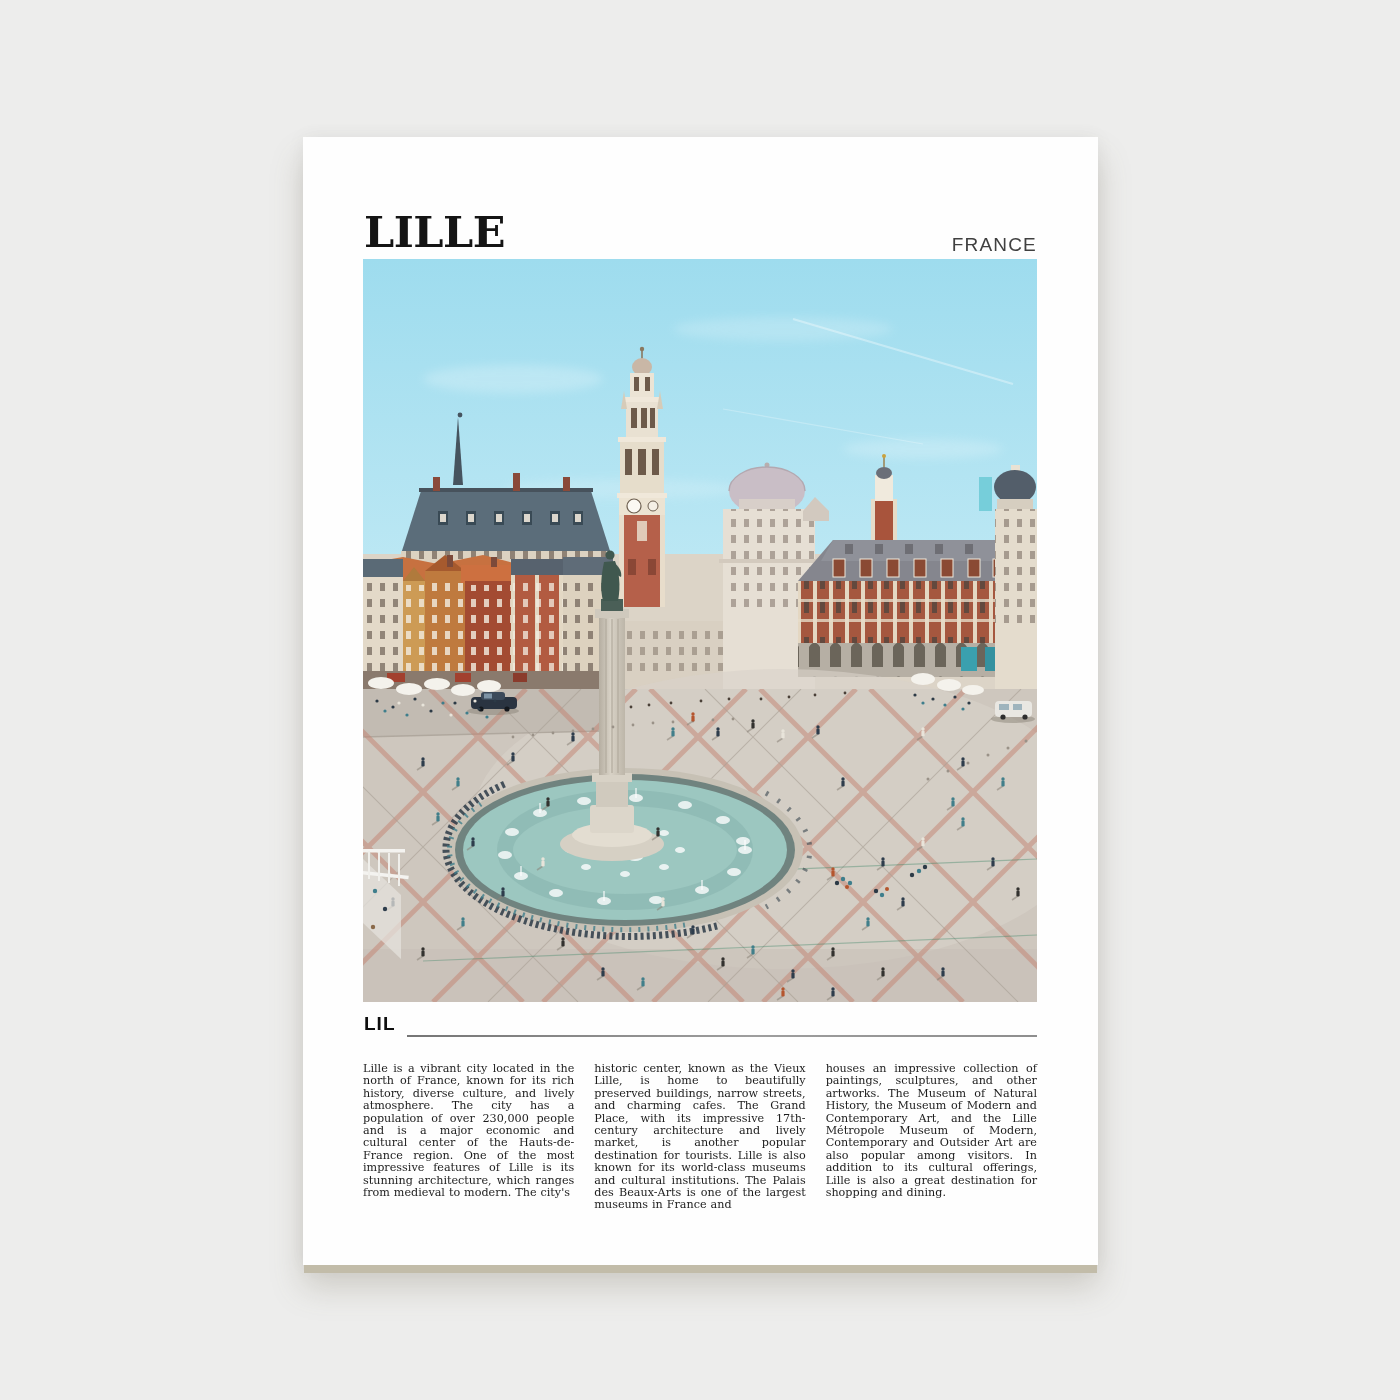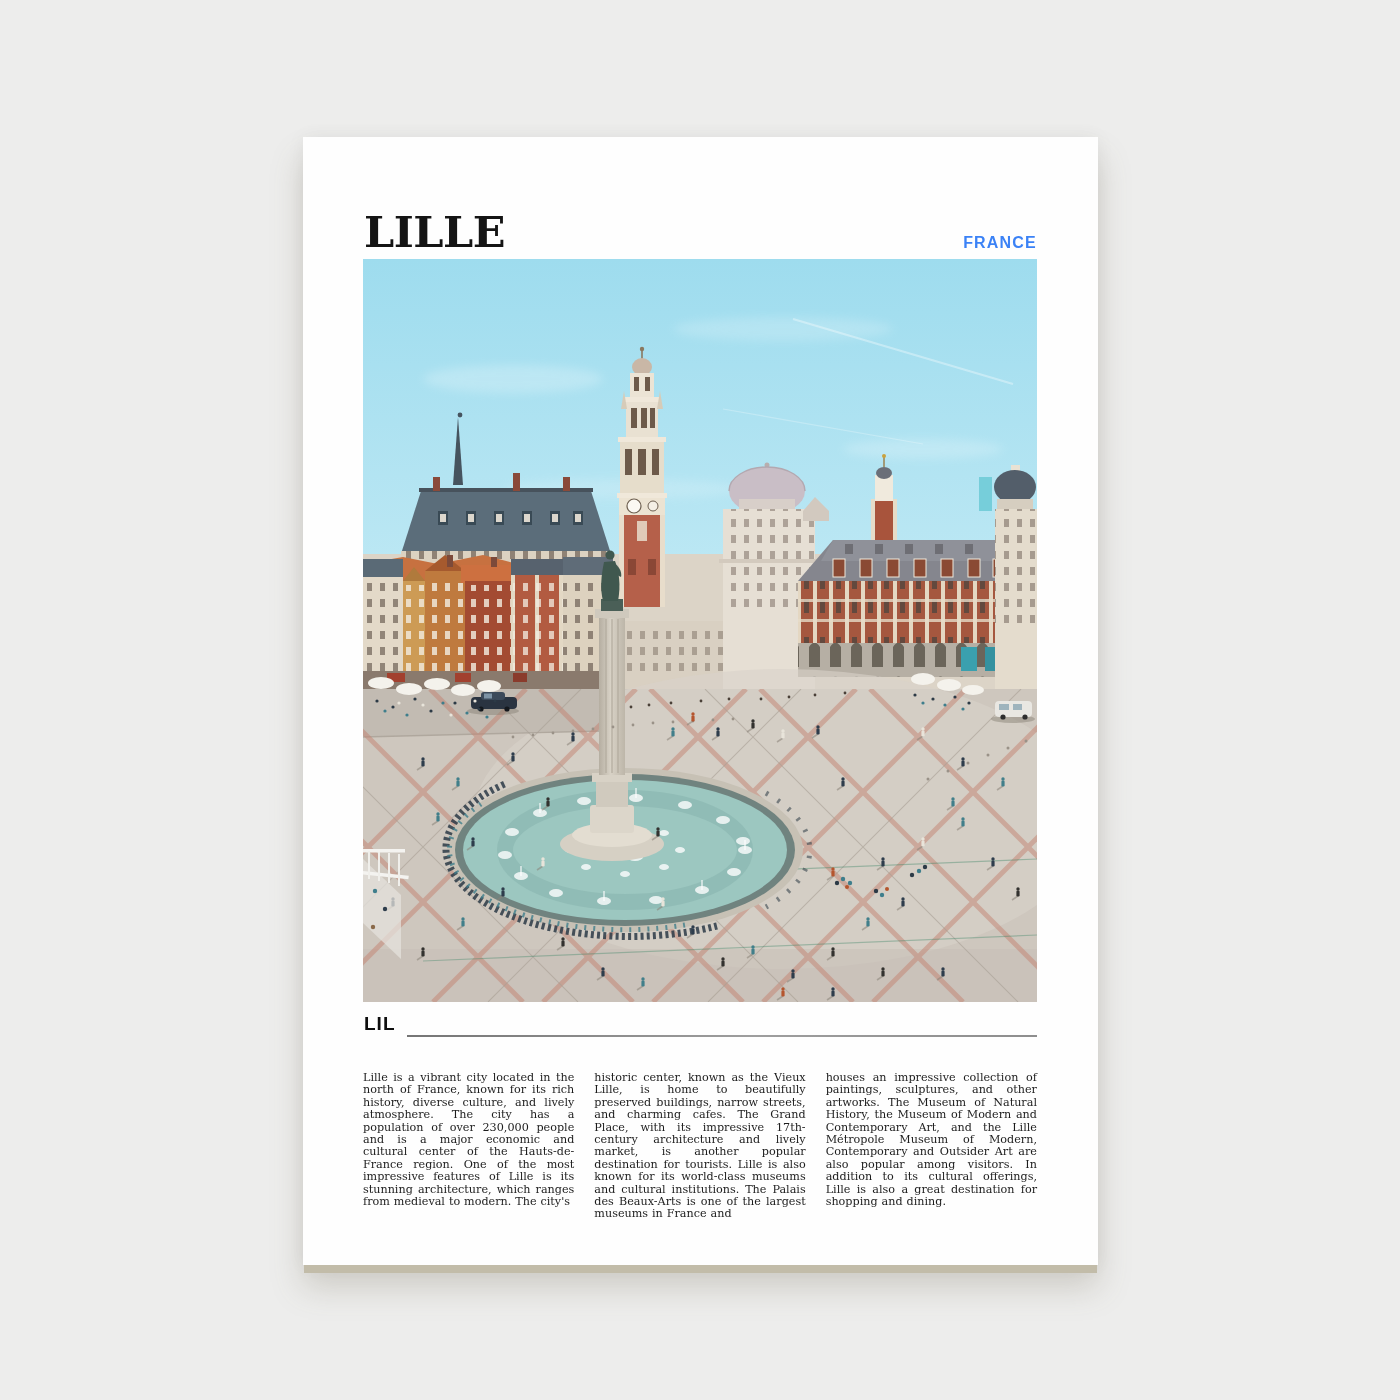--- a/index.html
+++ b/index.html
@@ -10,37 +10,37 @@
     background:#fefefe;
     box-shadow:0 9px 0 -1px #c2bca9, 0 22px 30px rgba(110,105,85,.25), 0 0 18px rgba(0,0,0,.05);
   }
   .title{
     position:absolute;left:61px;top:74px;
     font-family:"DejaVu Serif",serif;font-weight:700;font-size:43px;line-height:1;
     letter-spacing:-.5px;color:#141414;
   }
   .country{
     position:absolute;right:61px;top:97px;
-    font-size:16px;letter-spacing:1.2px;color:#3b82f6;font-weight:700;
+    font-size:19px;letter-spacing:1.2px;color:#404040;font-weight:400;
   }
   .photo{position:absolute;left:60px;top:122px;width:674px;height:743px;overflow:hidden;background:#bfe4ef;}
   .photo svg{display:block;}
   .code{
     position:absolute;left:61px;top:876px;
     font-size:19px;font-weight:700;letter-spacing:1px;color:#0e0e0e;
   }
   .rule{
     position:absolute;left:104px;right:61px;top:898px;height:1.6px;
     background:linear-gradient(90deg,#5d5d5d,#8d8d8d 55%,#7a7a7a);opacity:.85;
   }
   .cols{
     position:absolute;left:60px;top:926px;width:674px;
     display:flex;gap:20px;
     font-family:"DejaVu Serif",serif;font-size:11.2px;line-height:12.4px;
-    color:#1c1c1c;text-align:justify;margin-top:9px;
+    color:#1c1c1c;text-align:justify;
   }
   .cols .col{flex:1 1 0;word-spacing:.4px;}
 </style>
 </head>
 <body>
 
 <div class="stage">
   <div class="poster">
 
     <div class="title">LILLE</div>

